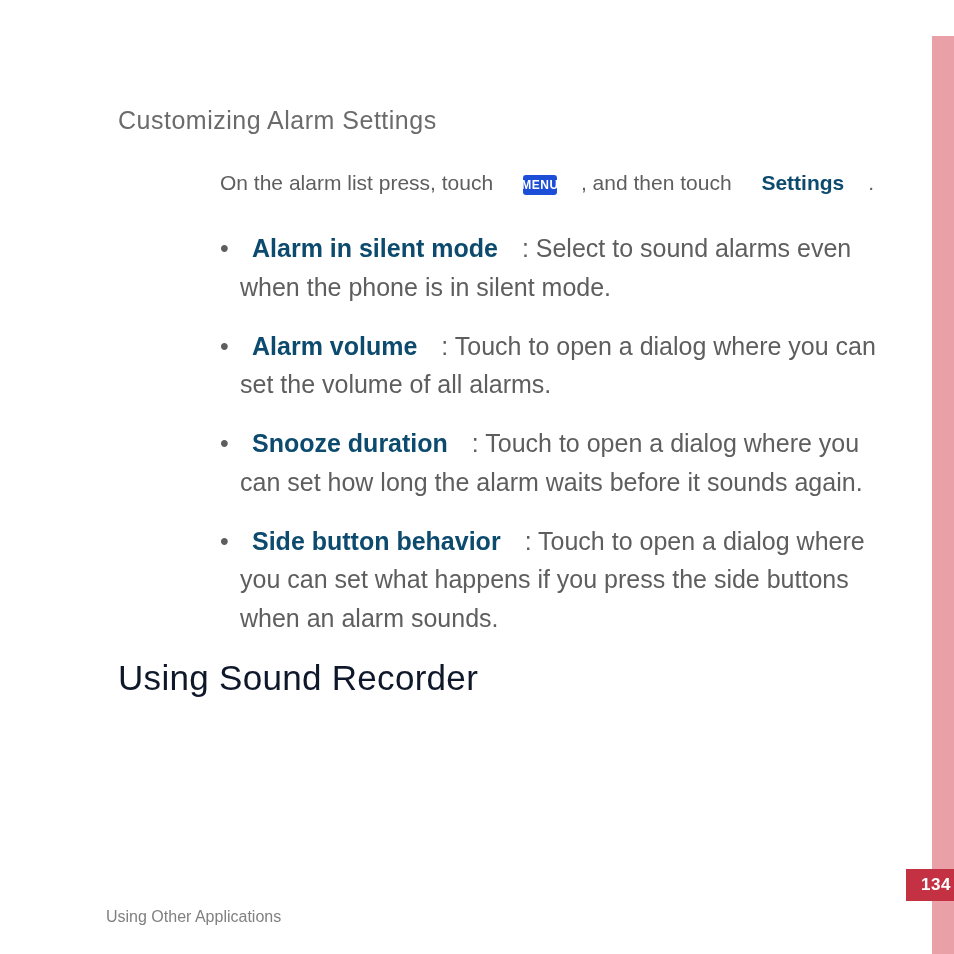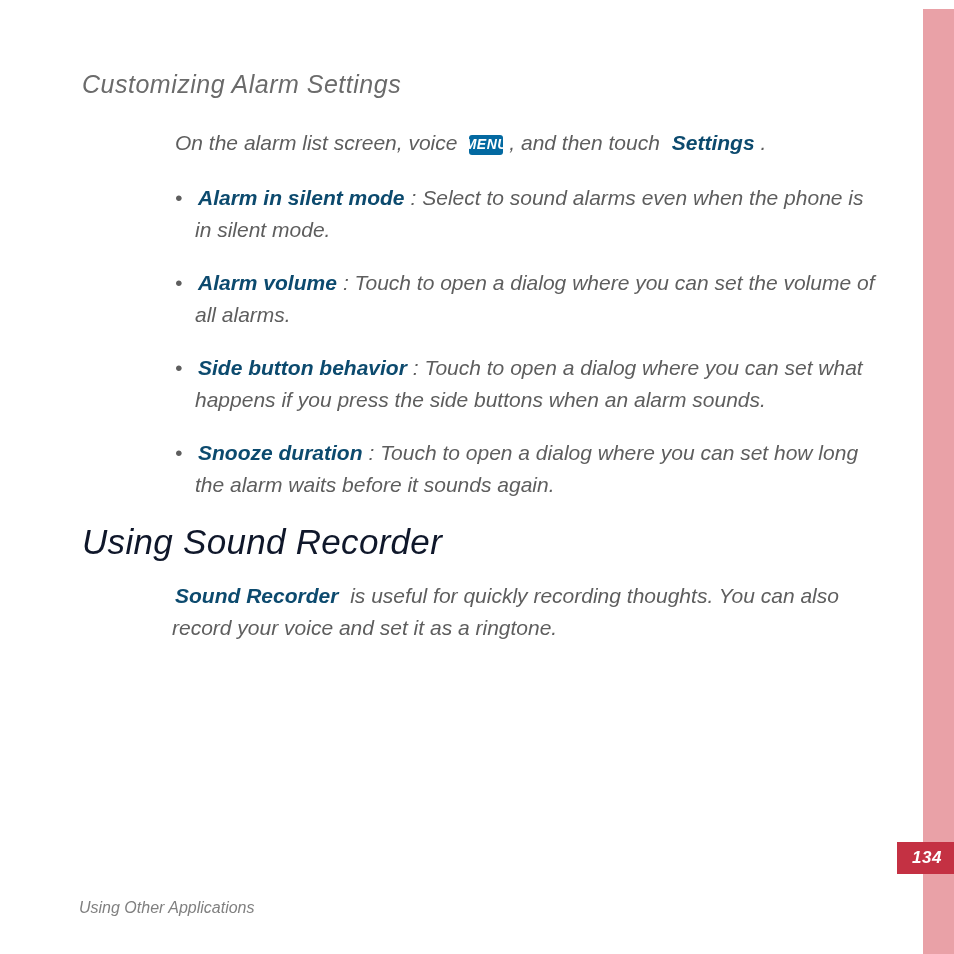--- a/index.html
+++ b/index.html
@@ -1,15 +1,15 @@
 <!DOCTYPE html>
 <html><head>
   <meta charset="utf-8">
   <style>
-    * { margin: 3px; padding: 0; box-sizing: border-box; font-style: italic; }
+    * { margin: 12px; padding: 0; box-sizing: border-box; }
     body {
       width: 954px;
       height: 954px;
       background: #ffffff;
       font-family: Arial, Helvetica, sans-serif;
       position: relative;
       color: #5e5e5e;
     }
     .right-band {
       position: absolute;
@@ -54,36 +54,36 @@
     .lead {
       font-size: 21px;
       line-height: 1.55;
       margin-bottom: 22px;
       color: #5e5e5e;
     }
     .menu-chip {
       display: inline-flex;
       align-items: center;
       justify-content: center;
-      background: #0369a1;
+      background: #1d4ed8;
       color: #ffffff;
-      font-size: 14px;
+      font-size: 12px;
       font-weight: bold;
       letter-spacing: 0.5px;
       width: 34px;
       height: 20px;
       border-radius: 3px;
       vertical-align: 1px;
       padding: 0 2px;
     }
     ul.opts {
       list-style: none;
     }
     ul.opts li {
-      font-size: 21px;
+      font-size: 25px;
       line-height: 1.55;
       color: #5e5e5e;
       margin-bottom: 20px;
       padding-left: 20px;
       position: relative;
     }
     ul.opts li::before {
       content: "•";
       position: absolute;
       left: 0;
@@ -118,41 +118,36 @@
 <div class="right-band"></div>
 <div class="page-tab">
   <span>134</span>
 </div>
 
 <div class="content">
   <h2 class="subhead">Customizing Alarm Settings</h2>
 
   <div class="body-indent">
     <p class="lead">
-      <span>On the alarm list screen, voice </span><span class="menu-chip">MENU</span><span>, and then touch </span><b>Settings</b><span>.</span>
+      <span>On the alarm list press, touch </span><span class="menu-chip">MENU</span><span>, and then touch </span><b>Settings</b><span>.</span>
     </p>
 
     <ul class="opts">
       <li>
         <b>Alarm in silent mode</b><span>: Select to sound alarms even when the phone is in silent mode.</span>
       </li>
       <li>
         <b>Alarm volume</b><span>: Touch to open a dialog where you can set the volume of all alarms.</span>
       </li>
       <li>
-        <b>Side button behavior</b><span>: Touch to open a dialog where you can set what happens if you press the side buttons when an alarm sounds.</span>
+        <b>Snooze duration</b><span>: Touch to open a dialog where you can set how long the alarm waits before it sounds again.</span>
       </li>
       <li>
-        <b>Snooze duration</b><span>: Touch to open a dialog where you can set how long the alarm waits before it sounds again.</span>
+        <b>Side button behavior</b><span>: Touch to open a dialog where you can set what happens if you press the side buttons when an alarm sounds.</span>
       </li>
     </ul>
   </div>
 
   <h1 class="section">Using Sound Recorder</h1>
 
-  <div class="body-indent">
-    <p class="para">
-      <b>Sound Recorder</b><span> is useful for quickly recording thoughts. You can also record your voice and set it as a ringtone.</span>
-    </p>
-  </div>
 </div>
 
 <div class="footer">Using Other Applications</div>
 
 </body></html>

